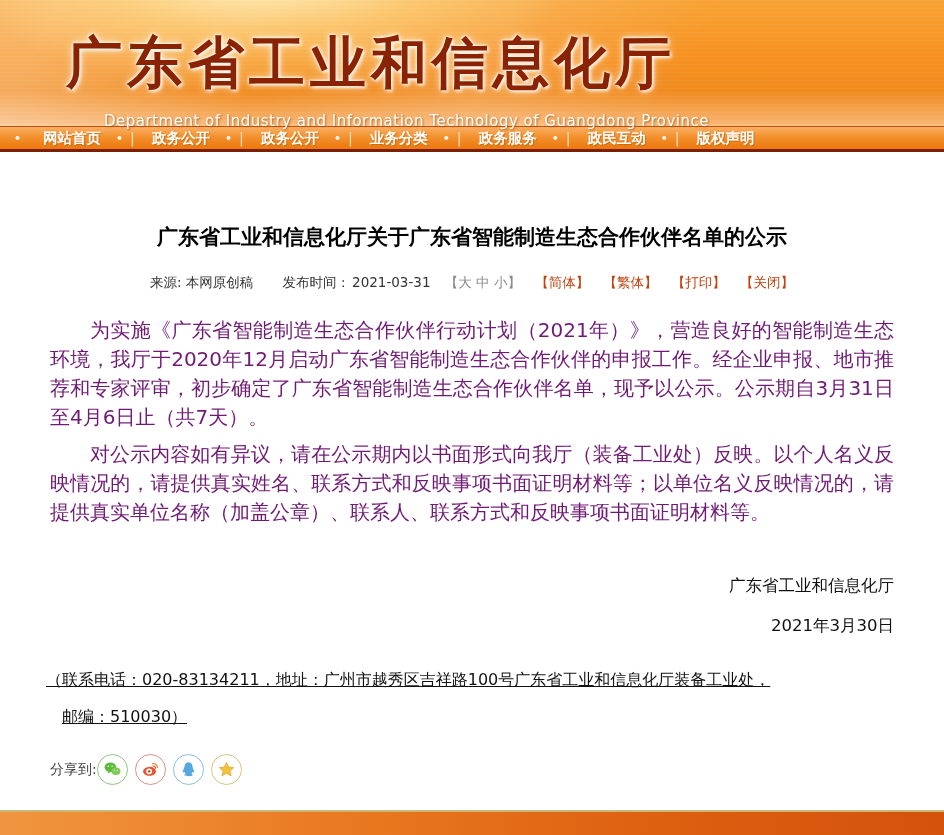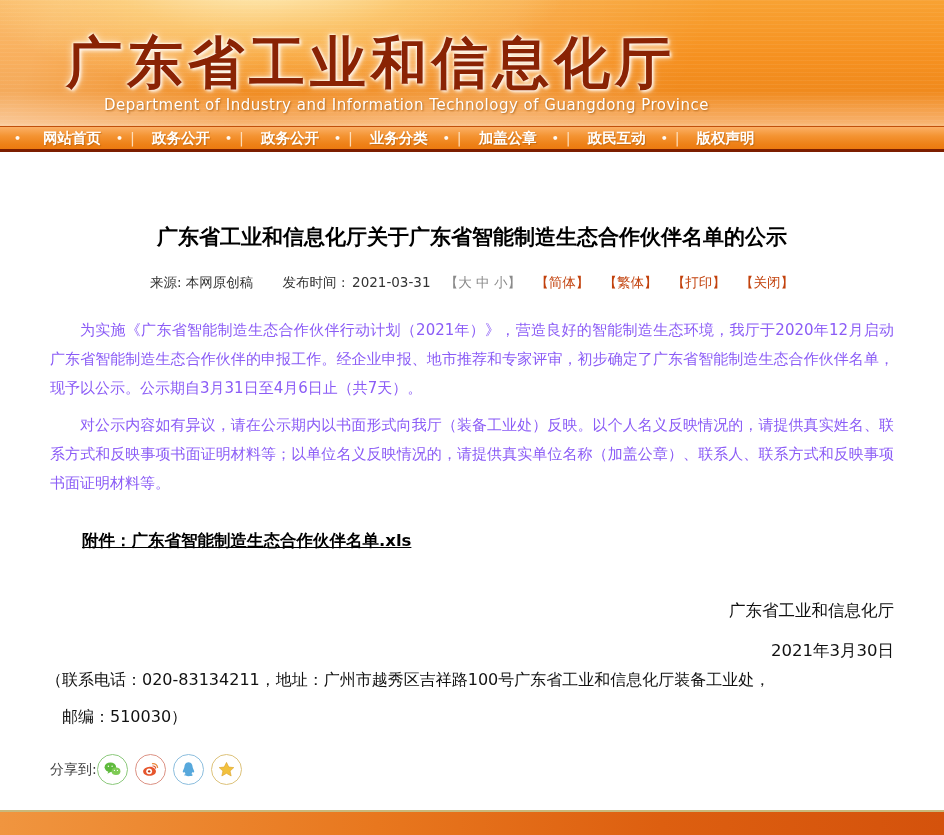--- a/index.html
+++ b/index.html
@@ -38,21 +38,21 @@
     text-shadow:
       0 0 3px #ffffff,
       0 0 8px rgba(255,255,255,0.85),
       2px 2px 3px rgba(255,255,255,0.65),
       -1px -1px 2px rgba(255,240,200,0.7);
     z-index: 2;
     white-space: nowrap;
   }
   .header-subtitle {
     position: absolute;
-    left: 104px; top: 96px;
+    left: 104px; top: 112px;
     font-size: 15px;
     letter-spacing: 0.5px;
     color: #ffffff;
     text-shadow: 1px 1px 2px rgba(160,85,10,0.8);
     z-index: 2;
     white-space: nowrap;
   }
 
   
   .nav {
@@ -104,43 +104,43 @@
     text-align: center;
     font-size: 13.5px;
     color: #333333;
   }
   .meta span { margin: 0 5px; }
   .meta .meta-size { color: #8a8a8a; cursor: pointer; }
   .meta .meta-link { color: #c2410c; cursor: pointer; }
 
   .para {
     margin: 0;
-    font-size: 15px;
+    font-size: 20px;
     line-height: 29px;
     text-indent: 2em;
     text-align: justify;
-    color: #8b5cf6;
+    color: #701a75;
   }
   .para-1 { margin-top: 24px; }
   .para-2 { margin-top: 8px; }
 
   .attachment-row { margin-top: 32px; padding-left: 2em; }
   .attachment-link {
     font-size: 16.5px;
     font-weight: bold;
     color: #000000;
     text-decoration: underline;
     cursor: pointer;
   }
 
   .signature { margin-top: 48px; text-align: right; font-size: 16.5px; color: #111111; }
   .signature-org { margin: 0; }
   .signature-date { margin: 18px 0 0 0; }
 
-  .contact { margin-top: 8px; font-size: 16px; color: #111111; }
+  .contact { margin-top: 33px; font-size: 16px; color: #111111; text-decoration: underline; }
   .contact-line1 { margin: 0 0 0 -4px; }
   .contact-line2 { margin: 16px 0 0 12px; }
 
   
   .share-row {
     margin-top: 26px;
     display: flex;
     align-items: center;
   }
   .share-label { font-size: 14px; color: #404040; }
@@ -186,21 +186,21 @@
   <span class="nav-pipe">|</span>
 
   <a class="nav-link">政务公开</a>
   <span class="nav-dot">•</span>
   <span class="nav-pipe">|</span>
 
   <a class="nav-link">业务分类</a>
   <span class="nav-dot">•</span>
   <span class="nav-pipe">|</span>
 
-  <a class="nav-link">加盖公章</a>
+  <a class="nav-link">政务服务</a>
   <span class="nav-dot">•</span>
   <span class="nav-pipe">|</span>
 
   <a class="nav-link">政民互动</a>
   <span class="nav-dot">•</span>
   <span class="nav-pipe">|</span>
 
   <a class="nav-link">版权声明</a>
 </div>
 
@@ -214,23 +214,20 @@
     <span class="meta-size">【大 中 小】</span>
     <span class="meta-link">【简体】</span>
     <span class="meta-link">【繁体】</span>
     <span class="meta-link">【打印】</span>
     <span class="meta-link">【关闭】</span>
   </div>
 
   <p class="para para-1">为实施《广东省智能制造生态合作伙伴行动计划（2021年）》，营造良好的智能制造生态环境，我厅于2020年12月启动广东省智能制造生态合作伙伴的申报工作。经企业申报、地市推荐和专家评审，初步确定了广东省智能制造生态合作伙伴名单，现予以公示。公示期自3月31日至4月6日止（共7天）。</p>
   <p class="para para-2">对公示内容如有异议，请在公示期内以书面形式向我厅（装备工业处）反映。以个人名义反映情况的，请提供真实姓名、联系方式和反映事项书面证明材料等；以单位名义反映情况的，请提供真实单位名称（加盖公章）、联系人、联系方式和反映事项书面证明材料等。</p>
 
-  <div class="attachment-row">
-    <a class="attachment-link">附件：广东省智能制造生态合作伙伴名单.xls</a>
-  </div>
 
   <div class="signature">
     <p class="signature-org">广东省工业和信息化厅</p>
     <p class="signature-date">2021年3月30日</p>
   </div>
 
   <div class="contact">
     <p class="contact-line1">（联系电话：020-83134211，地址：广州市越秀区吉祥路100号广东省工业和信息化厅装备工业处，</p>
     <p class="contact-line2">邮编：510030）</p>
   </div>

